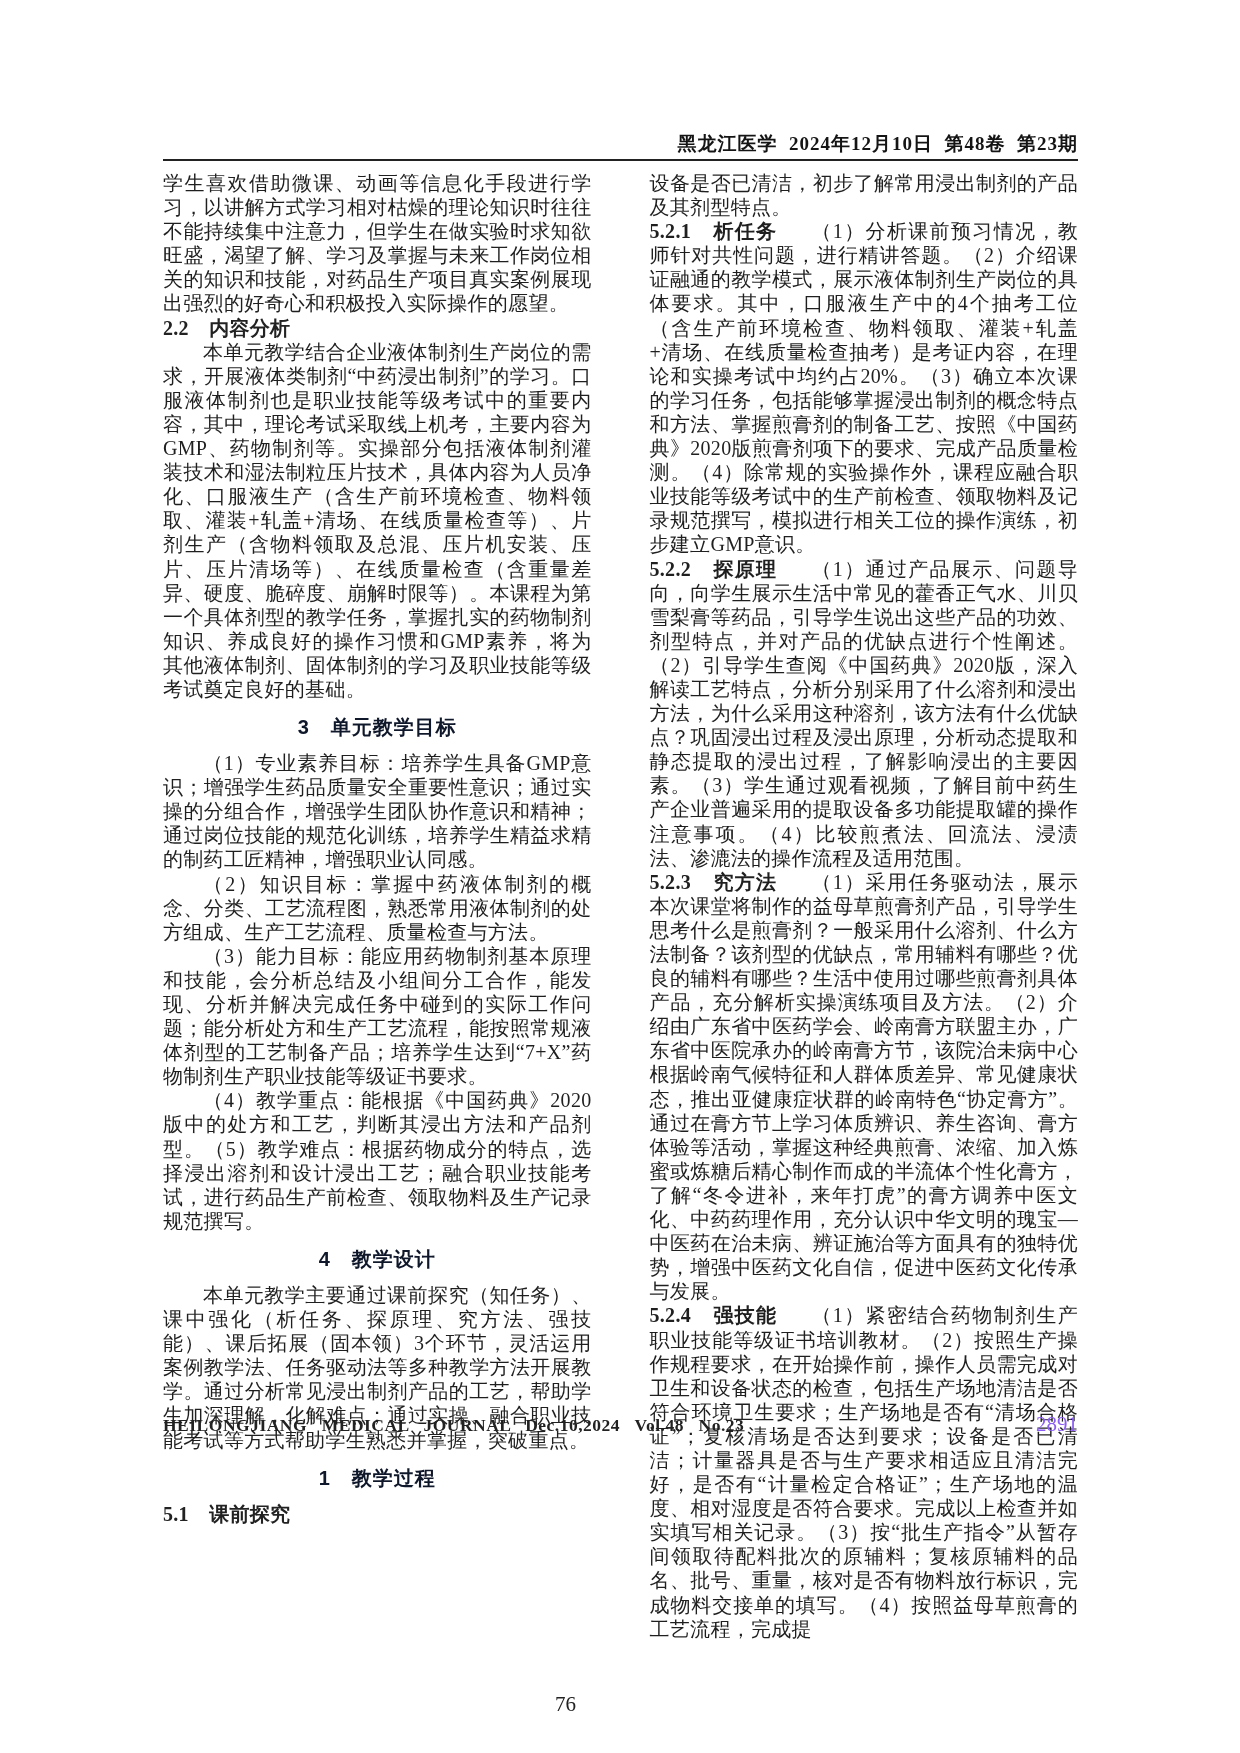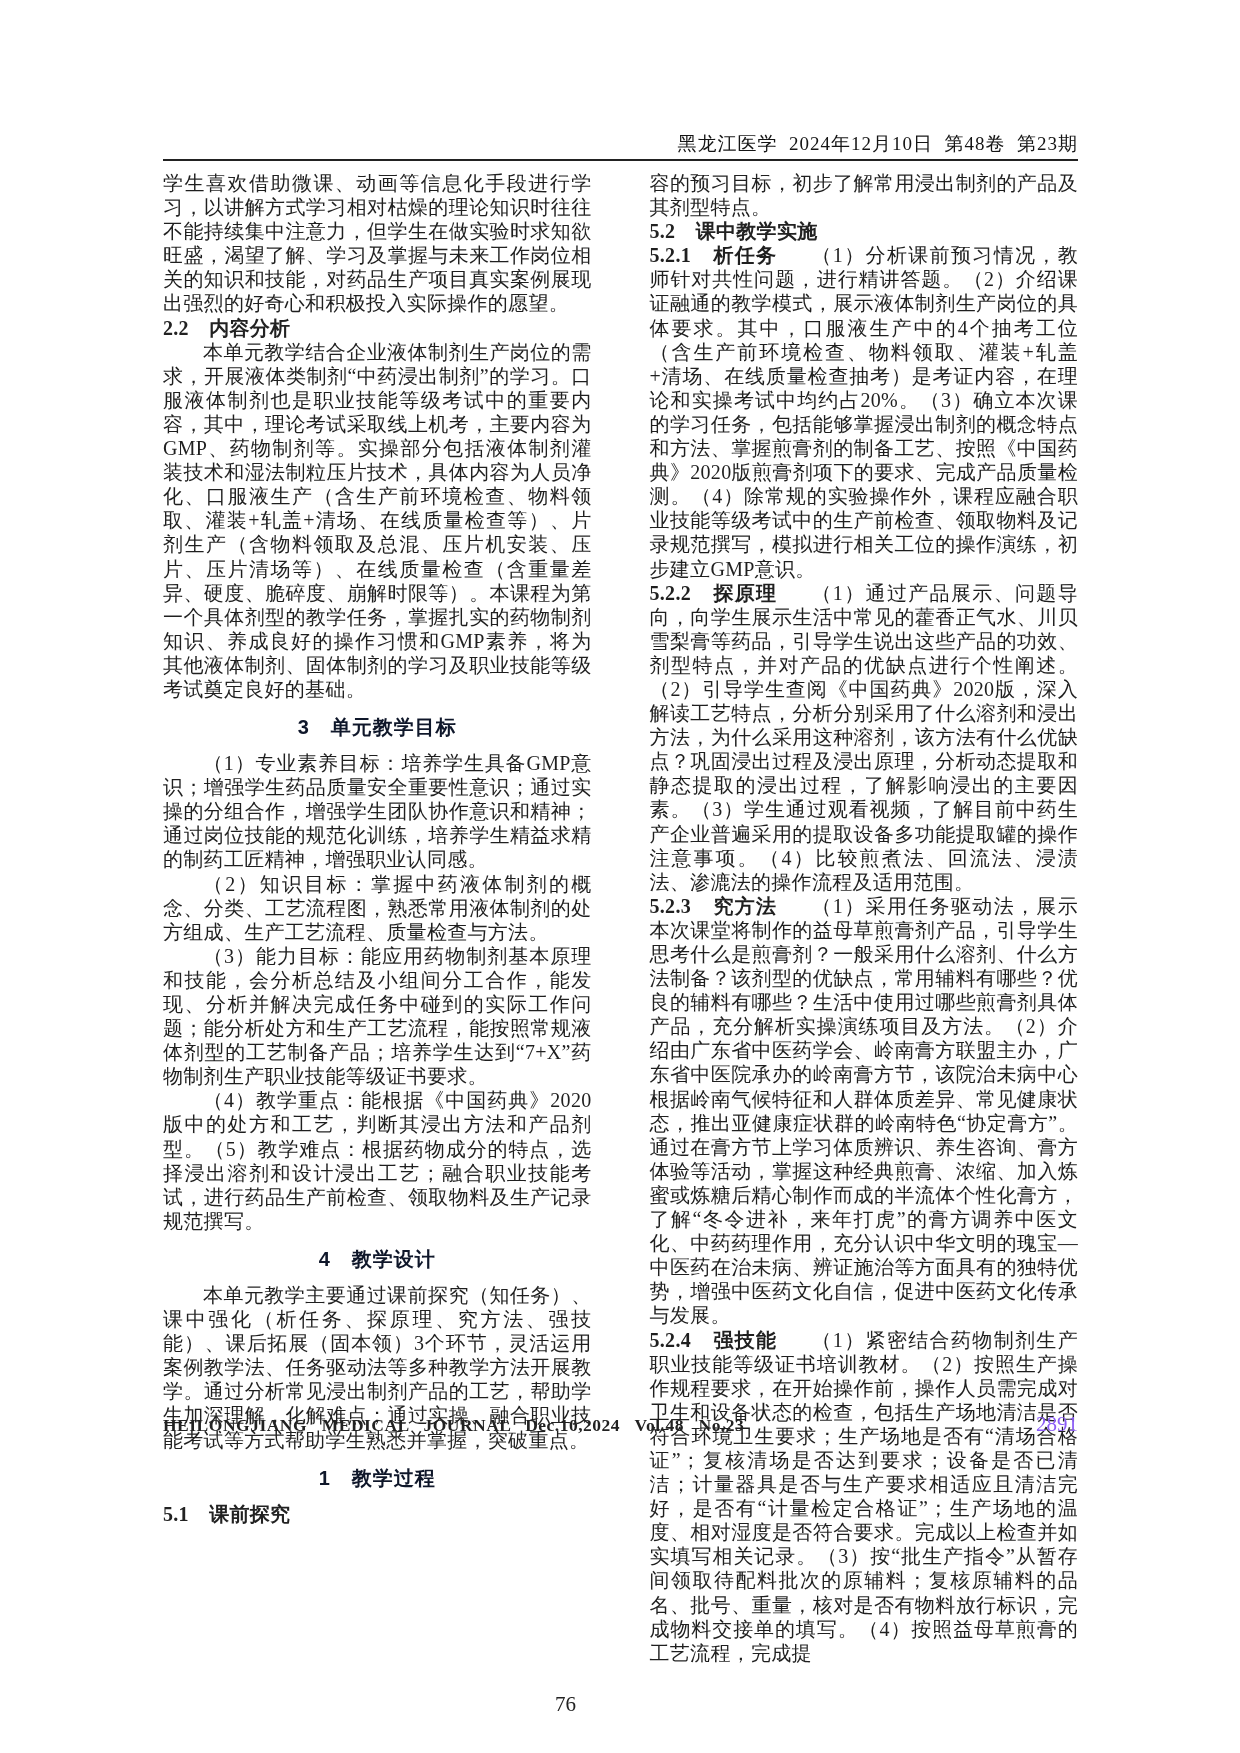--- a/index.html
+++ b/index.html
@@ -9,21 +9,21 @@
     font-family:"Liberation Serif", serif;
     color:#1f1f1f;
     position:relative;
     overflow:hidden;
   }
   .page { position:absolute; inset:0; background:#ffffff; }
 
   .header-text {
     position:absolute; top:131px; left:163px; width:915px;
     text-align:right; font-size:19px; color:#141414;
-    white-space:pre; letter-spacing:1px;
+    white-space:pre; letter-spacing:1px;font-weight:bold;
   }
   .header-rule {
     position:absolute; top:159px; left:163px; width:915px;
     height:2px; background:#222;
   }
 
   .columns {
     position:absolute; top:171px; left:163px; width:915px;
     display:flex; gap:58px;
   }
@@ -84,22 +84,21 @@
         <p class="p">（1）专业素养目标：培养学生具备GMP意识；增强学生药品质量安全重要性意识；通过实操的分组合作，增强学生团队协作意识和精神；通过岗位技能的规范化训练，培养学生精益求精的制药工匠精神，增强职业认同感。</p>
         <p class="p">（2）知识目标：掌握中药液体制剂的概念、分类、工艺流程图，熟悉常用液体制剂的处方组成、生产工艺流程、质量检查与方法。</p>
         <p class="p">（3）能力目标：能应用药物制剂基本原理和技能，会分析总结及小组间分工合作，能发现、分析并解决完成任务中碰到的实际工作问题；能分析处方和生产工艺流程，能按照常规液体剂型的工艺制备产品；培养学生达到“7+X”药物制剂生产职业技能等级证书要求。</p>
         <p class="p">（4）教学重点：能根据《中国药典》2020版中的处方和工艺，判断其浸出方法和产品剂型。（5）教学难点：根据药物成分的特点，选择浸出溶剂和设计浸出工艺；融合职业技能考试，进行药品生产前检查、领取物料及生产记录规范撰写。</p>
         <h2 class="h-bold">4　教学设计</h2>
         <p class="p">本单元教学主要通过课前探究（知任务）、课中强化（析任务、探原理、究方法、强技能）、课后拓展（固本领）3个环节，灵活运用案例教学法、任务驱动法等多种教学方法开展教学。通过分析常见浸出制剂产品的工艺，帮助学生加深理解，化解难点；通过实操、融合职业技能考试等方式帮助学生熟悉并掌握，突破重点。</p>
         <h2 class="h-bold">1　教学过程</h2>
         <h3 class="h-kai">5.1　课前探究</h3>
       </section>
     <section class="col" id="col-right">
-        <p class="p-cont">容的预习目标，初步了解常用浸出制剂的产品及其剂型特点。</p>
-        <h3 class="h-kai">5.2　课中教学实施</h3>
+        <p class="p-cont">设备是否已清洁，初步了解常用浸出制剂的产品及其剂型特点。</p>
         <p class="p-run"><span class="runin-label">5.2.1　析任务</span>（1）分析课前预习情况，教师针对共性问题，进行精讲答题。（2）介绍课证融通的教学模式，展示液体制剂生产岗位的具体要求。其中，口服液生产中的4个抽考工位（含生产前环境检查、物料领取、灌装+轧盖+清场、在线质量检查抽考）是考证内容，在理论和实操考试中均约占20%。（3）确立本次课的学习任务，包括能够掌握浸出制剂的概念特点和方法、掌握煎膏剂的制备工艺、按照《中国药典》2020版煎膏剂项下的要求、完成产品质量检测。（4）除常规的实验操作外，课程应融合职业技能等级考试中的生产前检查、领取物料及记录规范撰写，模拟进行相关工位的操作演练，初步建立GMP意识。</p>
         <p class="p-run"><span class="runin-label">5.2.2　探原理</span>（1）通过产品展示、问题导向，向学生展示生活中常见的藿香正气水、川贝雪梨膏等药品，引导学生说出这些产品的功效、剂型特点，并对产品的优缺点进行个性阐述。（2）引导学生查阅《中国药典》2020版，深入解读工艺特点，分析分别采用了什么溶剂和浸出方法，为什么采用这种溶剂，该方法有什么优缺点？巩固浸出过程及浸出原理，分析动态提取和静态提取的浸出过程，了解影响浸出的主要因素。（3）学生通过观看视频，了解目前中药生产企业普遍采用的提取设备多功能提取罐的操作注意事项。（4）比较煎煮法、回流法、浸渍法、渗漉法的操作流程及适用范围。</p>
         <p class="p-run"><span class="runin-label">5.2.3　究方法</span>（1）采用任务驱动法，展示本次课堂将制作的益母草煎膏剂产品，引导学生思考什么是煎膏剂？一般采用什么溶剂、什么方法制备？该剂型的优缺点，常用辅料有哪些？优良的辅料有哪些？生活中使用过哪些煎膏剂具体产品，充分解析实操演练项目及方法。（2）介绍由广东省中医药学会、岭南膏方联盟主办，广东省中医院承办的岭南膏方节，该院治未病中心根据岭南气候特征和人群体质差异、常见健康状态，推出亚健康症状群的岭南特色“协定膏方”。通过在膏方节上学习体质辨识、养生咨询、膏方体验等活动，掌握这种经典煎膏、浓缩、加入炼蜜或炼糖后精心制作而成的半流体个性化膏方，了解“冬令进补，来年打虎”的膏方调养中医文化、中药药理作用，充分认识中华文明的瑰宝—中医药在治未病、辨证施治等方面具有的独特优势，增强中医药文化自信，促进中医药文化传承与发展。</p>
         <p class="p-run"><span class="runin-label">5.2.4　强技能</span>（1）紧密结合药物制剂生产职业技能等级证书培训教材。（2）按照生产操作规程要求，在开始操作前，操作人员需完成对卫生和设备状态的检查，包括生产场地清洁是否符合环境卫生要求；生产场地是否有“清场合格证”；复核清场是否达到要求；设备是否已清洁；计量器具是否与生产要求相适应且清洁完好，是否有“计量检定合格证”；生产场地的温度、相对湿度是否符合要求。完成以上检查并如实填写相关记录。（3）按“批生产指令”从暂存间领取待配料批次的原辅料；复核原辅料的品名、批号、重量，核对是否有物料放行标识，完成物料交接单的填写。（4）按照益母草煎膏的工艺流程，完成提</p>
       </section>
   </div>
 
   <div class="footer">
     <span class="footer-left">HEILONGJIANG   MEDICAL   JOURNAL   Dec.10,2024   Vol.48   No.23</span>
     <span class="footer-right">2891</span>

